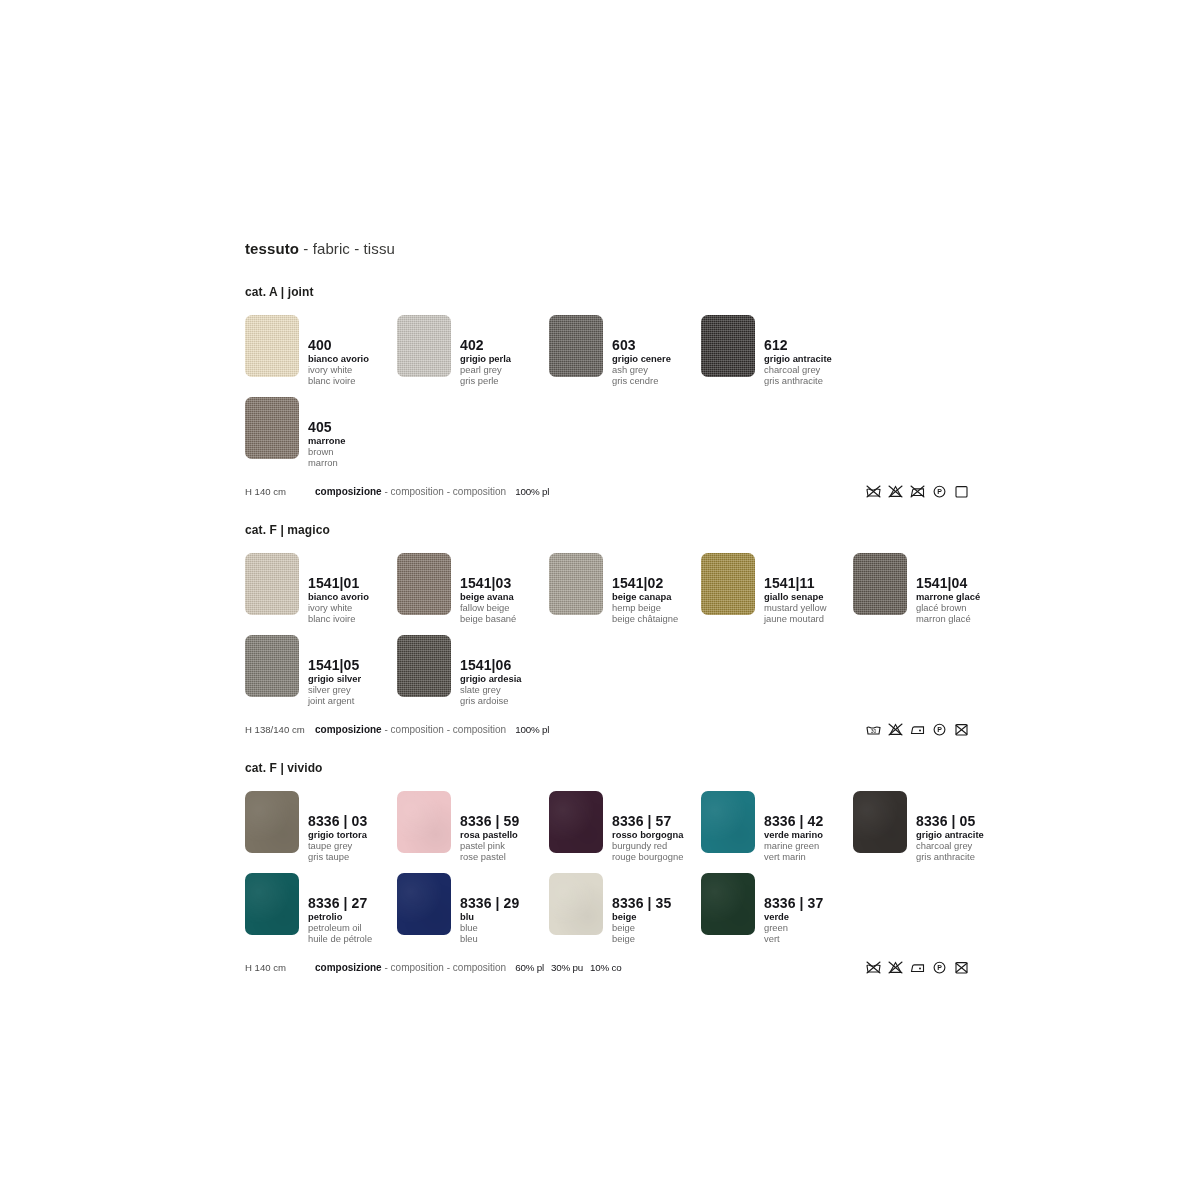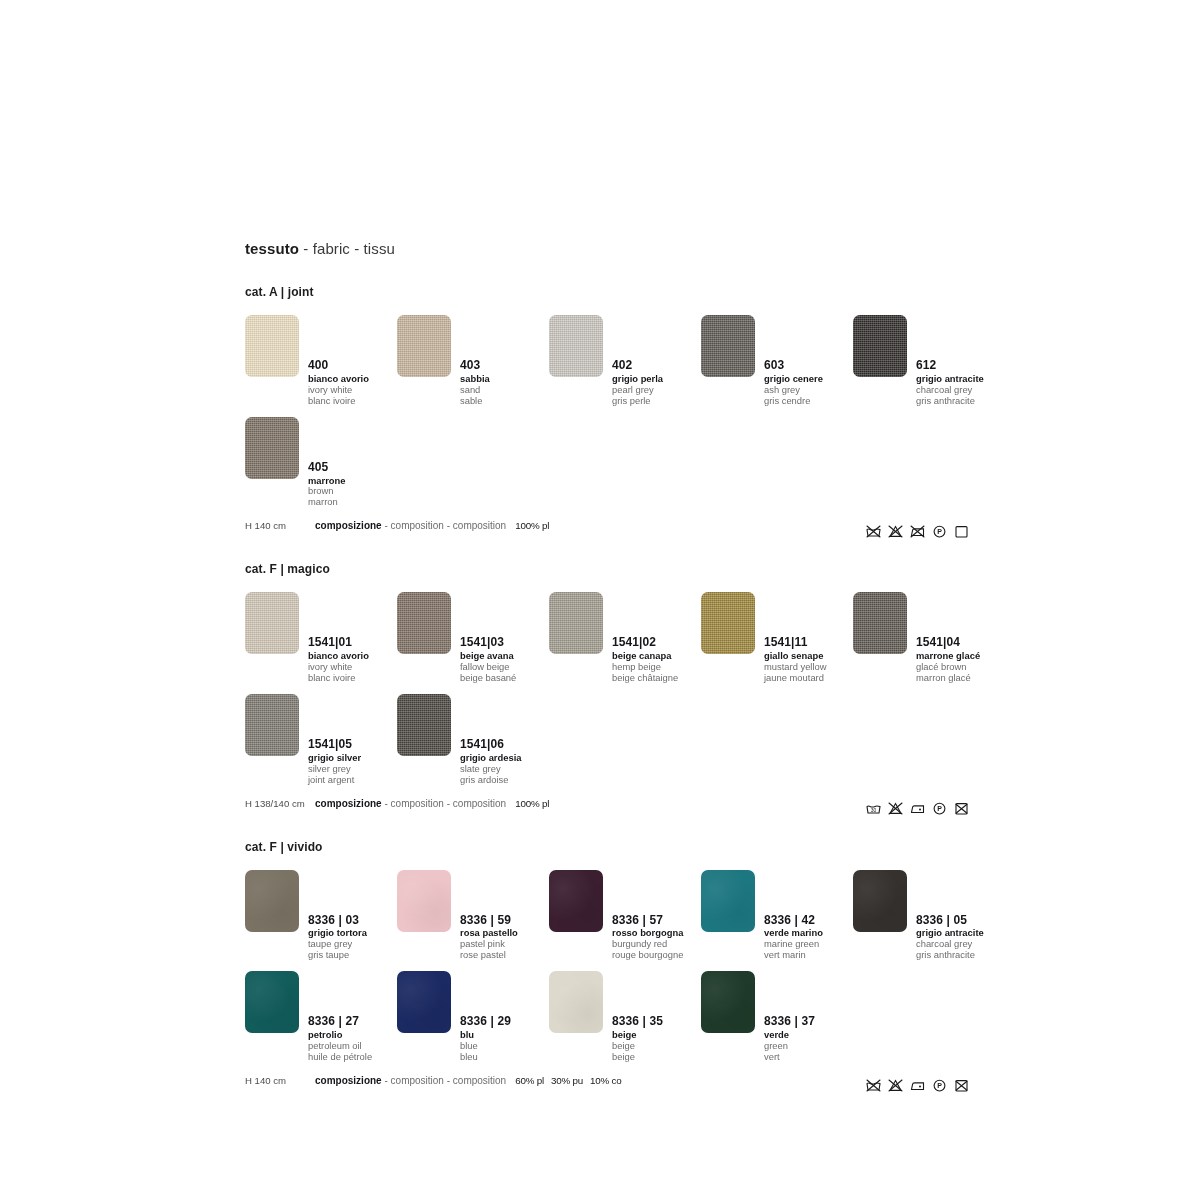--- a/index.html
+++ b/index.html
@@ -73,43 +73,43 @@
     background-image:
       radial-gradient(circle at 25% 30%, rgba(255,255,255,.30), transparent 55%),
       radial-gradient(circle at 72% 70%, rgba(0,0,0,.22), transparent 60%);
   }
   .swatch-info {
     margin-left: 9px;
     padding-top: 22px;
     line-height: 1.16;
   }
   .sw-code {
-    font-size: 12px;
+    font-size: 14px;
     font-weight: bold;
     color: #16161a;
     letter-spacing: 0.1px;
     white-space: nowrap;
-    margin-top: 22px;
   }
   .sw-it {
     font-size: 9.4px;
     font-weight: bold;
     color: #16161a;
     white-space: nowrap;
     margin-top: 1px;
   }
   .sw-en, .sw-fr {
     font-size: 9.4px;
     color: #6d6d6d;
     white-space: nowrap;
     margin-top: 0px;
   }
   
   .comp-line {
     display: flex;
+    align-items: center;
     margin: 12px 0 0 0;
     height: 22px;
     width: 720px;
     position: relative;
   }
   .comp-h {
     font-size: 9.6px;
     color: #4d4d4d;
     width: 70px;
     flex: 0 0 70px;
@@ -156,31 +156,20 @@
               <span class="tex"></span>
             </div>
       <div class="swatch-info">
         <div class="sw-code">400</div>
         <div class="sw-it">bianco avorio</div>
         <div class="sw-en">ivory white</div>
         <div class="sw-fr">blanc ivoire</div>
       </div>
     </div>
           <div class="swatch-cell">
-      <div class="swatch-chip" style="background-color:#c4b29b">
-              <span class="tex"></span>
-            </div>
-      <div class="swatch-info">
-        <div class="sw-code">403</div>
-        <div class="sw-it">sabbia</div>
-        <div class="sw-en">sand</div>
-        <div class="sw-fr">sable</div>
-      </div>
-    </div>
-          <div class="swatch-cell">
       <div class="swatch-chip" style="background-color:#c8c4bd">
               <span class="tex"></span>
             </div>
       <div class="swatch-info">
         <div class="sw-code">402</div>
         <div class="sw-it">grigio perla</div>
         <div class="sw-en">pearl grey</div>
         <div class="sw-fr">gris perle</div>
       </div>
     </div>

